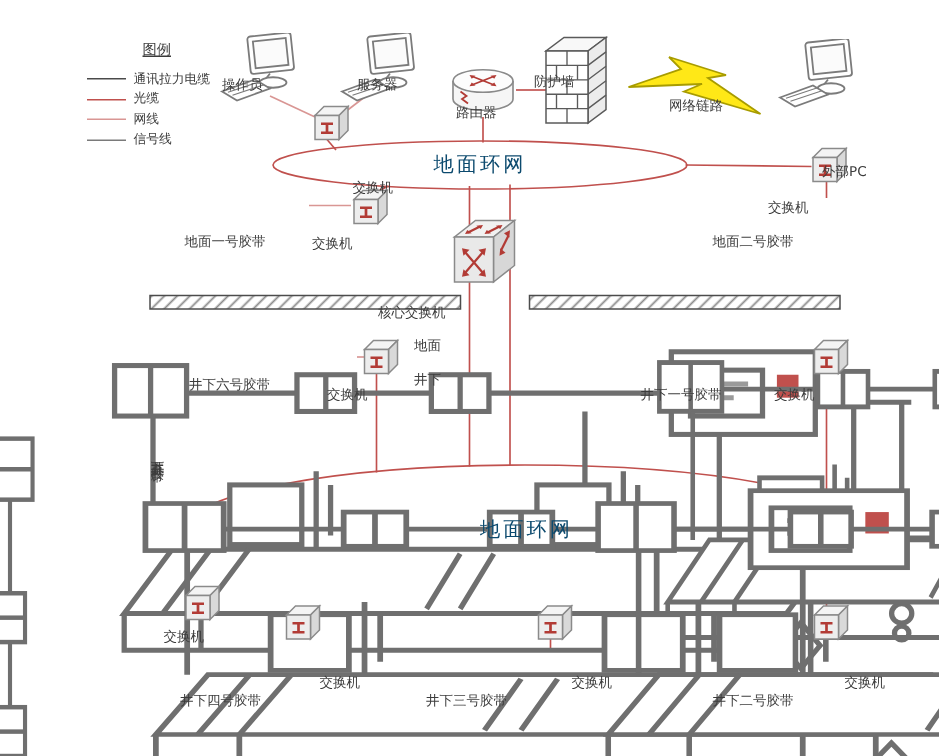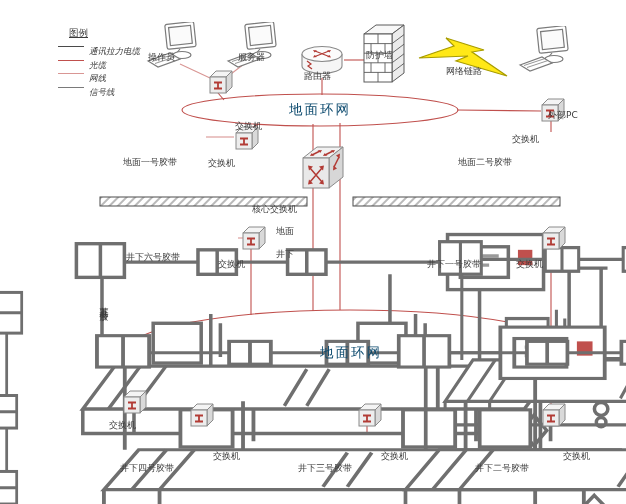--- a/index.html
+++ b/index.html
@@ -3,22 +3,22 @@
 <meta charset="utf-8">
 <style>
   html,body{margin:0;padding:0;background:#fff;}
   .canvas{position:relative;width:626px;height:504px;background:#fff;overflow:hidden;
           font-family:"DejaVu Sans","Liberation Sans",sans-serif;}
   svg.art{position:absolute;left:0;top:0;}
   .lbl{position:absolute;font-size:9px;color:#3c3c3c;white-space:nowrap;line-height:1;margin-top:40px;}
   .ring-lbl{position:absolute;font-size:13.5px;color:#0c4a6e;letter-spacing:2px;white-space:nowrap;}
   .vlbl{position:absolute;writing-mode:vertical-rl;text-orientation:upright;font-size:9px;color:#3c3c3c;letter-spacing:1px;}
   .legend{position:absolute;left:58px;top:27px;}
-  .legend .ttl{font-size:9.5px;color:#3c3c3c;margin-left:11px;margin-bottom:6px;text-decoration:underline;}
-  .legend .row{display:flex;align-items:flex-start;height:13.5px;font-style:italic;}
+  .legend .ttl{font-size:9.5px;color:#3c3c3c;margin-left:37px;margin-bottom:6px;text-decoration:underline;}
+  .legend .row{display:flex;align-items:center;height:13.5px;}
   .legend .sw{width:26px;height:0;border-top:1.4px solid #4a4a4a;margin-right:5px;flex:0 0 auto;}
   .legend .row:nth-child(3) .sw{border-top-color:#c0504d;}
   .legend .row:nth-child(4) .sw{border-top-color:#d99694;}
   .legend .row:nth-child(5) .sw{border-top-color:#7a7a7a;}
   .legend .it{font-size:8.5px;color:#3c3c3c;white-space:nowrap;}
 </style>
 </head>
 <body>
 
 <div class="canvas">
@@ -220,21 +220,21 @@
       </div>
   <div class="row">
         <span class="sw"></span>
         <span class="it">信号线</span>
       </div>
 </div>
 
 <div class="lbl" style="left:148px;top:13px">操作员</div>
 <div class="lbl" style="left:238px;top:13px">服务器</div>
 <div class="lbl" style="left:304px;top:32px">路由器</div>
-<div class="lbl" style="left:366px;top:11px">防护墙</div>
+<div class="lbl" style="left:356px;top:11px">防护墙</div>
 <div class="lbl" style="left:446px;top:27px">网络链路</div>
 <div class="lbl" style="left:548px;top:71px">外部PC</div>
 
 <div class="lbl" style="left:235px;top:82px">交换机</div>
 <div class="lbl" style="left:512px;top:95px">交换机</div>
 <div class="lbl" style="left:208px;top:119px">交换机</div>
 <div class="lbl" style="left:218px;top:220px">交换机</div>
 <div class="lbl" style="left:516px;top:220px">交换机</div>
 <div class="lbl" style="left:109px;top:381px">交换机</div>
 <div class="lbl" style="left:213px;top:412px">交换机</div>
@@ -242,21 +242,21 @@
 <div class="lbl" style="left:563px;top:412px">交换机</div>
 <div class="lbl" style="left:252px;top:165px">核心交换机</div>
 
 <div class="ring-lbl" style="left:289px;top:101px">地面环网</div>
 <div class="ring-lbl" style="left:320px;top:344px">地面环网</div>
 
 <div class="lbl" style="left:276px;top:187px">地面</div>
 <div class="lbl" style="left:276px;top:210px">井下</div>
 
 <div class="lbl" style="left:123px;top:118px">地面一号胶带</div>
-<div class="lbl" style="left:458px;top:118px">地面二号胶带</div>
+<div class="lbl" style="left:475px;top:118px">地面二号胶带</div>
 <div class="lbl" style="left:126px;top:213px">井下六号胶带</div>
 <div class="lbl" style="left:427px;top:220px">井下一号胶带</div>
 <div class="vlbl" style="left:97px;top:300px">井下五号胶带</div>
 <div class="lbl" style="left:120px;top:424px">井下四号胶带</div>
-<div class="lbl" style="left:298px;top:424px">井下三号胶带</div>
+<div class="lbl" style="left:284px;top:424px">井下三号胶带</div>
 <div class="lbl" style="left:475px;top:424px">井下二号胶带</div>
 
 </div>
 
 </body></html>

